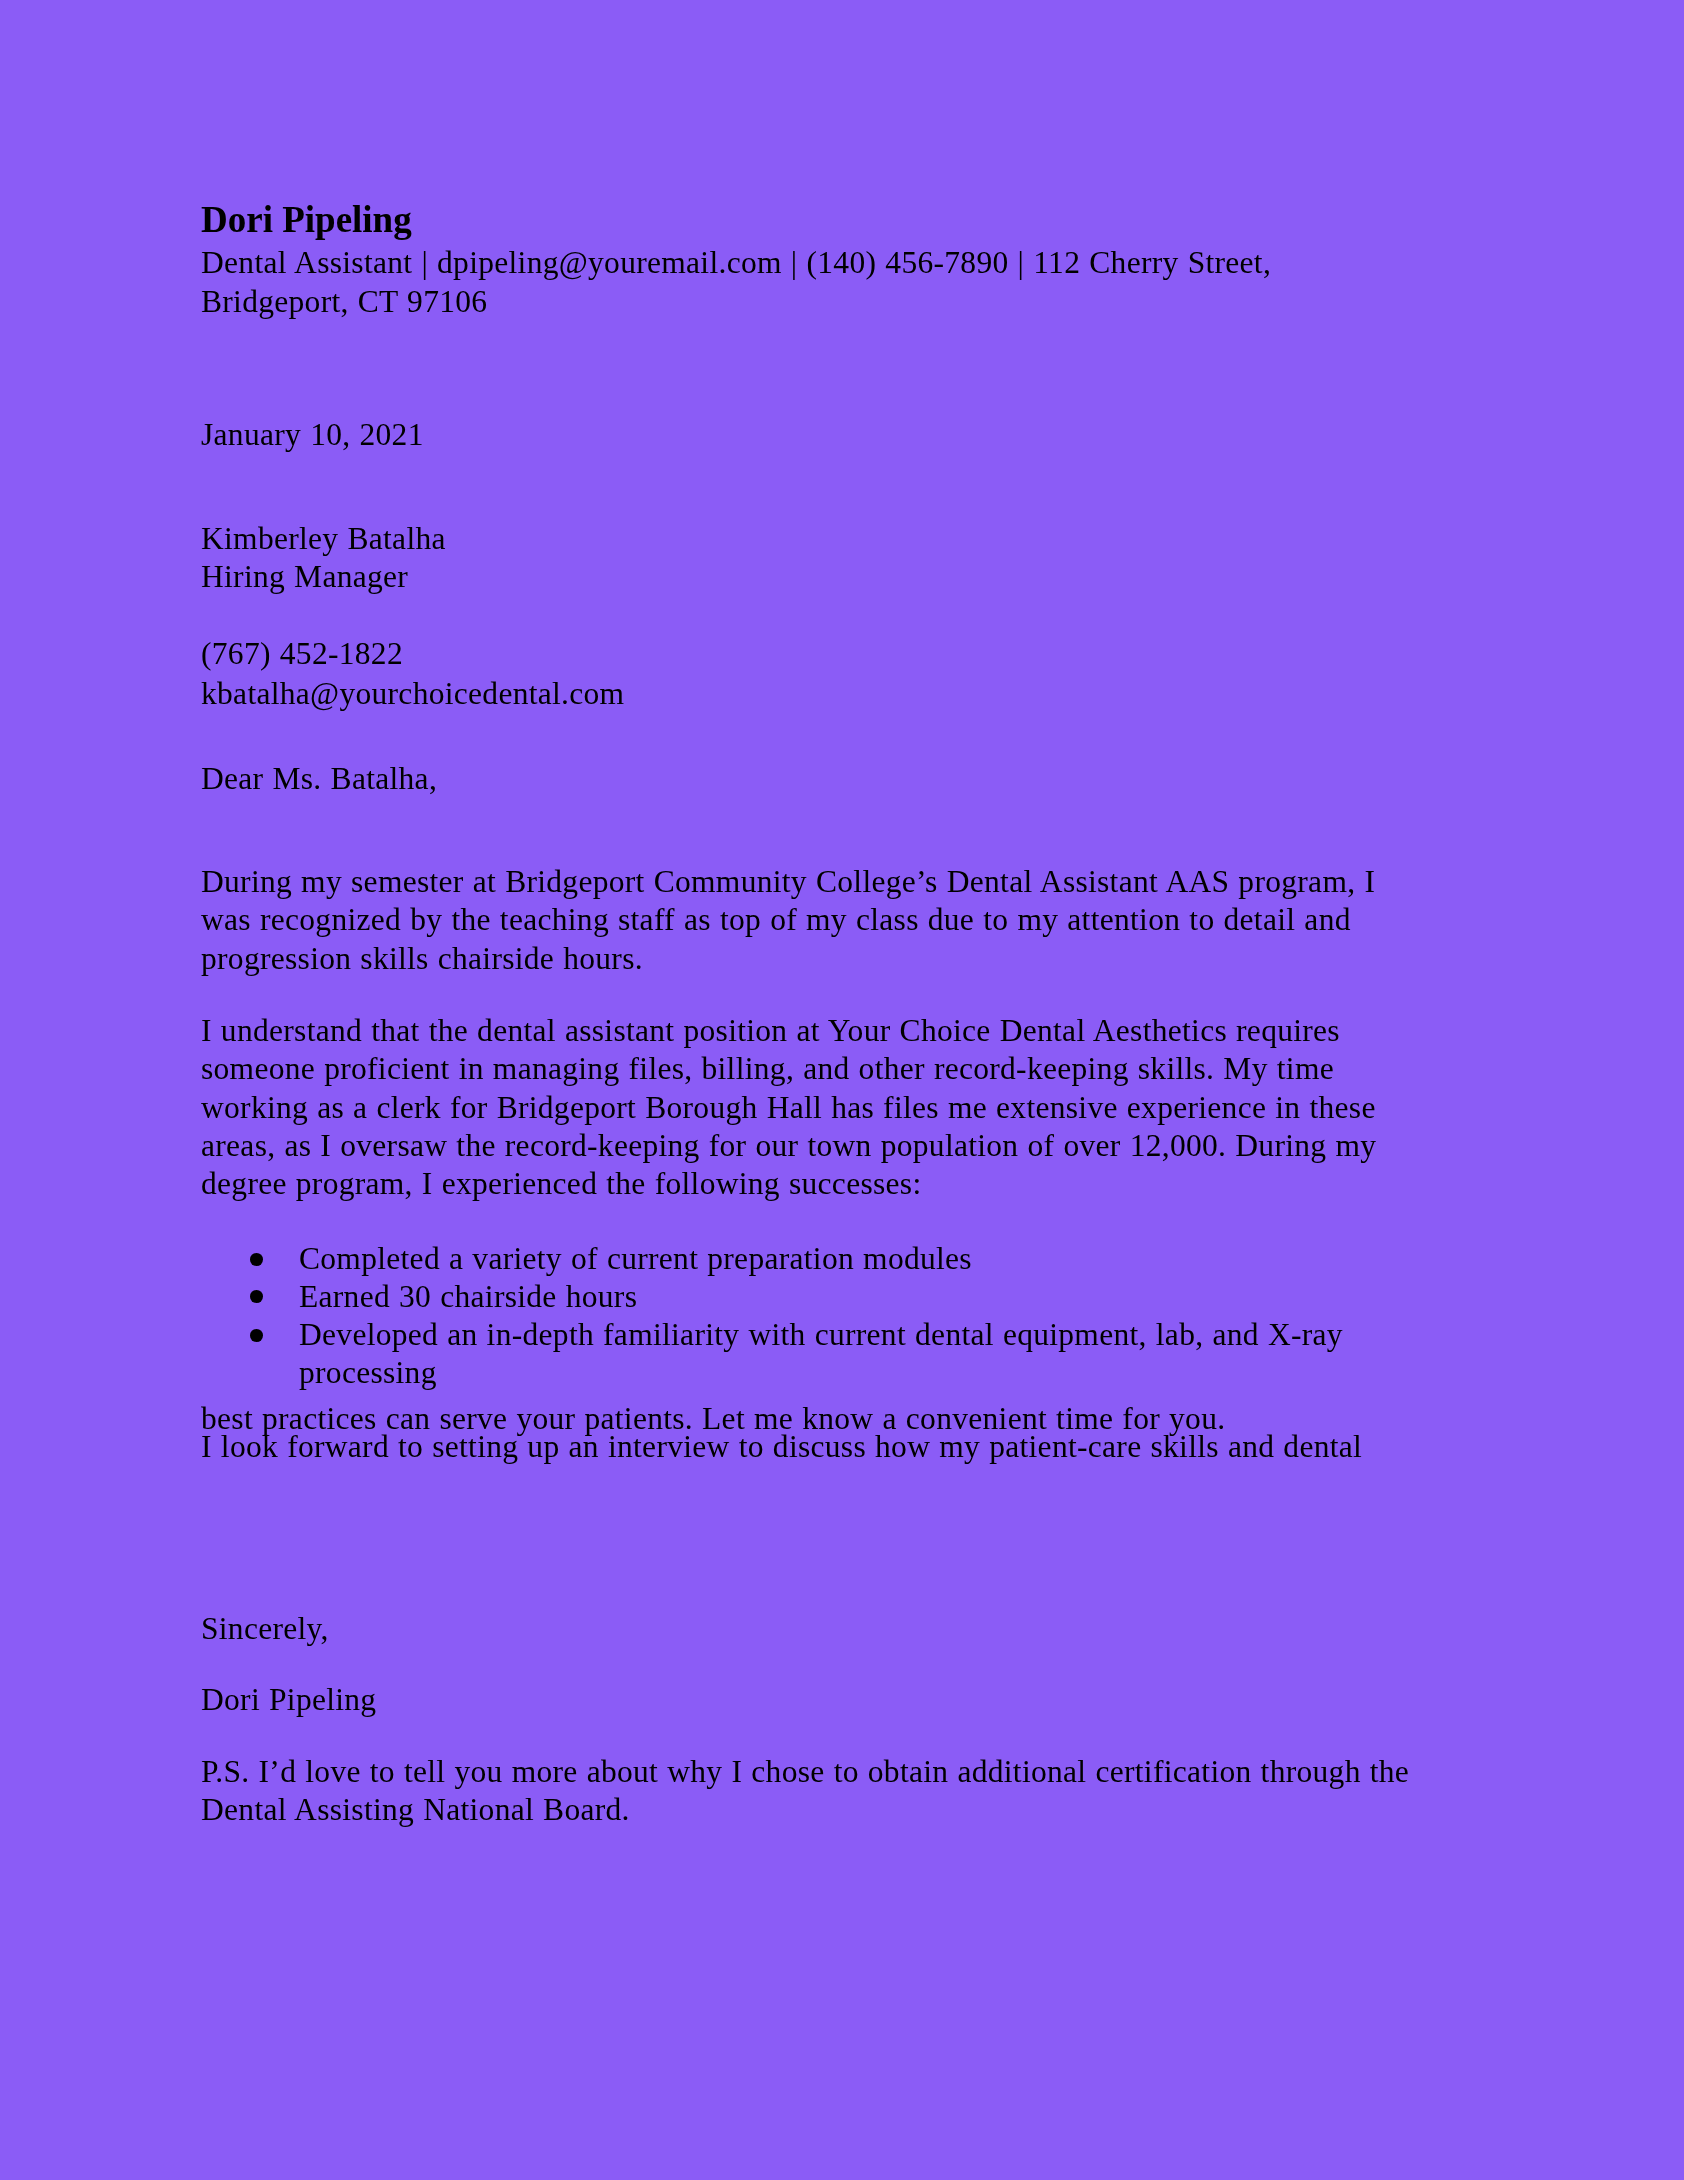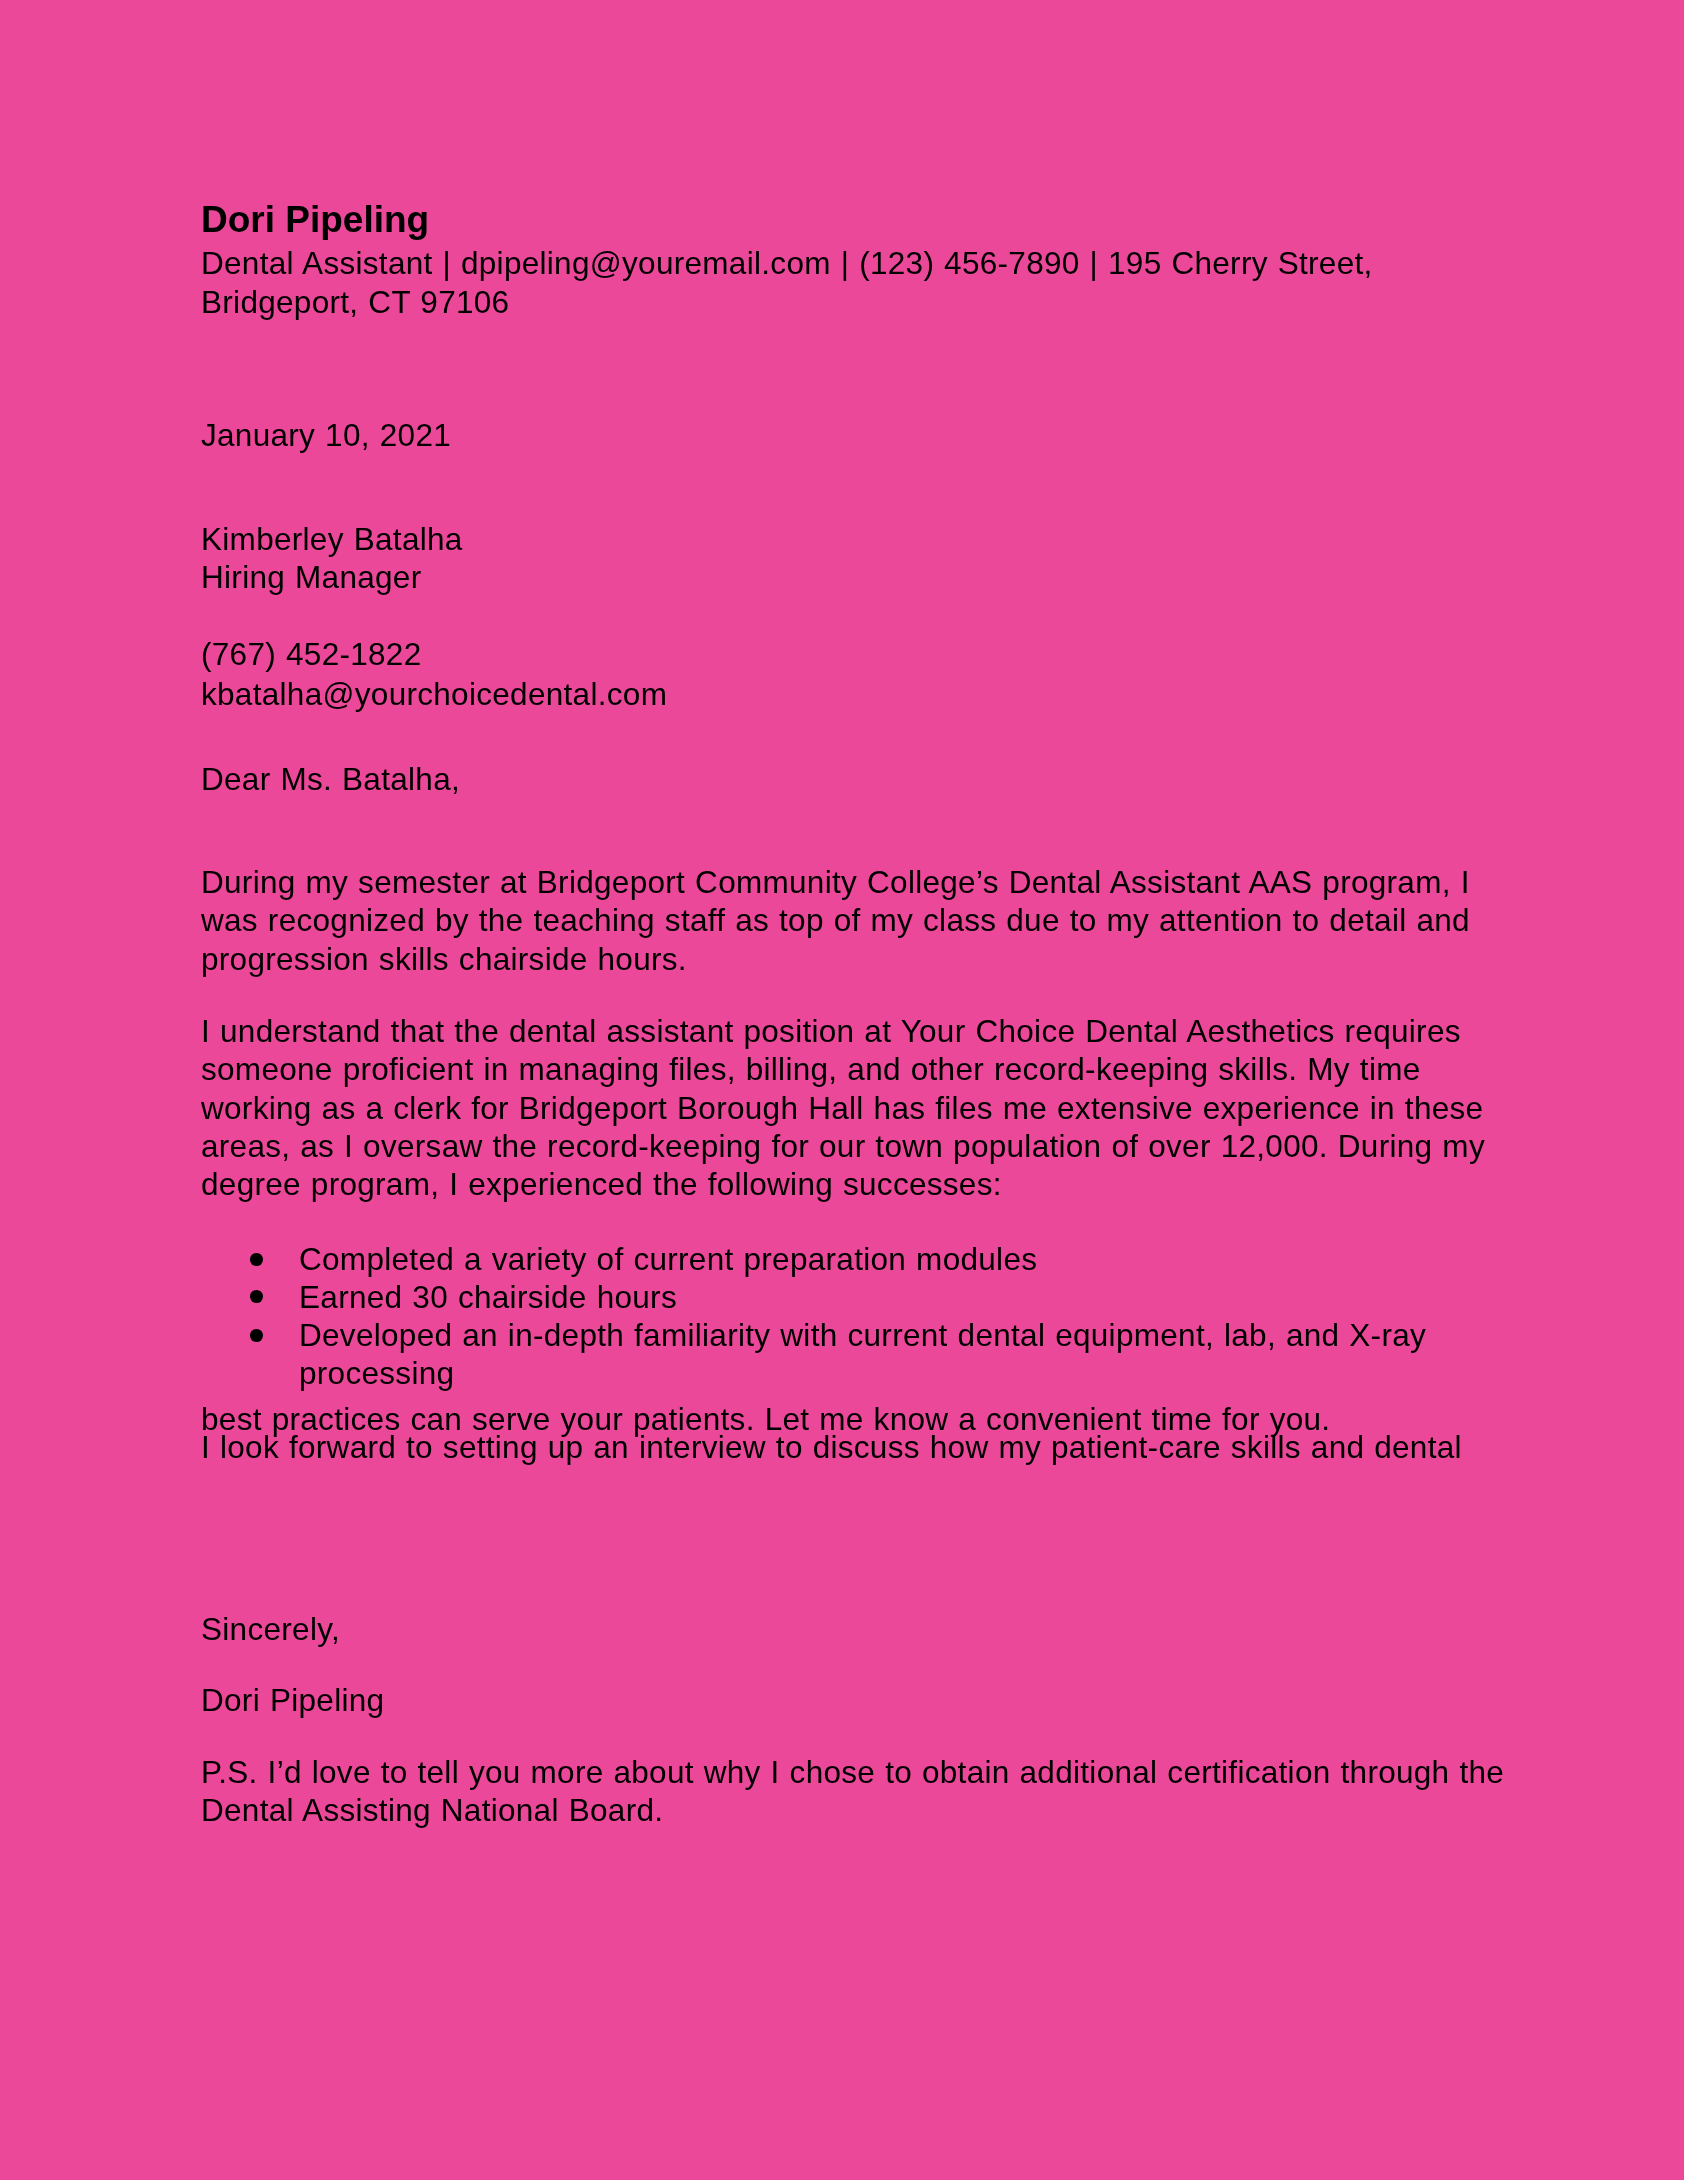--- a/index.html
+++ b/index.html
@@ -1,40 +1,40 @@
 <!DOCTYPE html>
 <html style="font-size:13.6px"><head>
   <meta charset="utf-8">
   <style>
     html, body { margin: 0; padding: 0; background: #ffffff; }
     body { width: 1685px; height: 2181px; position: relative; overflow: hidden; }
     .page {
-      position: absolute; left: 0; top: 0; width: 1685px; height: 2181px; background: #ec4899;
-      font-family: Liberation Sans, sans-serif; color: #000000;
+      position: absolute; left: 0; top: 0; width: 1685px; height: 2181px; background: #8b5cf6;
+      font-family: Liberation Serif, serif; color: #000000;
     }
     .ln {
       position: absolute; left: 201px; white-space: nowrap;
       font-size: 31.5px; line-height: 38px; height: 38px; letter-spacing: 0.3px; word-spacing: 0.9px;
     }
     .name {
       position: absolute; left: 201px; top: 198px; white-space: nowrap;
       font-size: 37px; line-height: 43px; font-weight: bold;
     }
     .bullet-dot {
       position: absolute; left: 250px; width: 12.8px; height: 12.8px; border-radius: 50%; background: #000000;
     }
     .bl { left: 299px; }
   </style>
 </head>
 <body>
 
 <div class="page">
 
   <div class="name">Dori Pipeling</div>
-  <div class="ln" style="top:244px">Dental Assistant | dpipeling@youremail.com | (123) 456-7890 | 195 Cherry Street,</div>
+  <div class="ln" style="top:244px">Dental Assistant | dpipeling@youremail.com | (140) 456-7890 | 112 Cherry Street,</div>
   <div class="ln" style="top:283px">Bridgeport, CT 97106</div>
 
   <div class="ln" style="top:416px">January 10, 2021</div>
 
   <div class="ln" style="top:520px">Kimberley Batalha</div>
   <div class="ln" style="top:558px">Hiring Manager</div>
   <div class="ln" style="top:635px">(767) 452-1822</div>
   <div class="ln" style="top:675px">kbatalha@yourchoicedental.com</div>
 
   <div class="ln" style="top:760px">Dear Ms. Batalha,</div>

